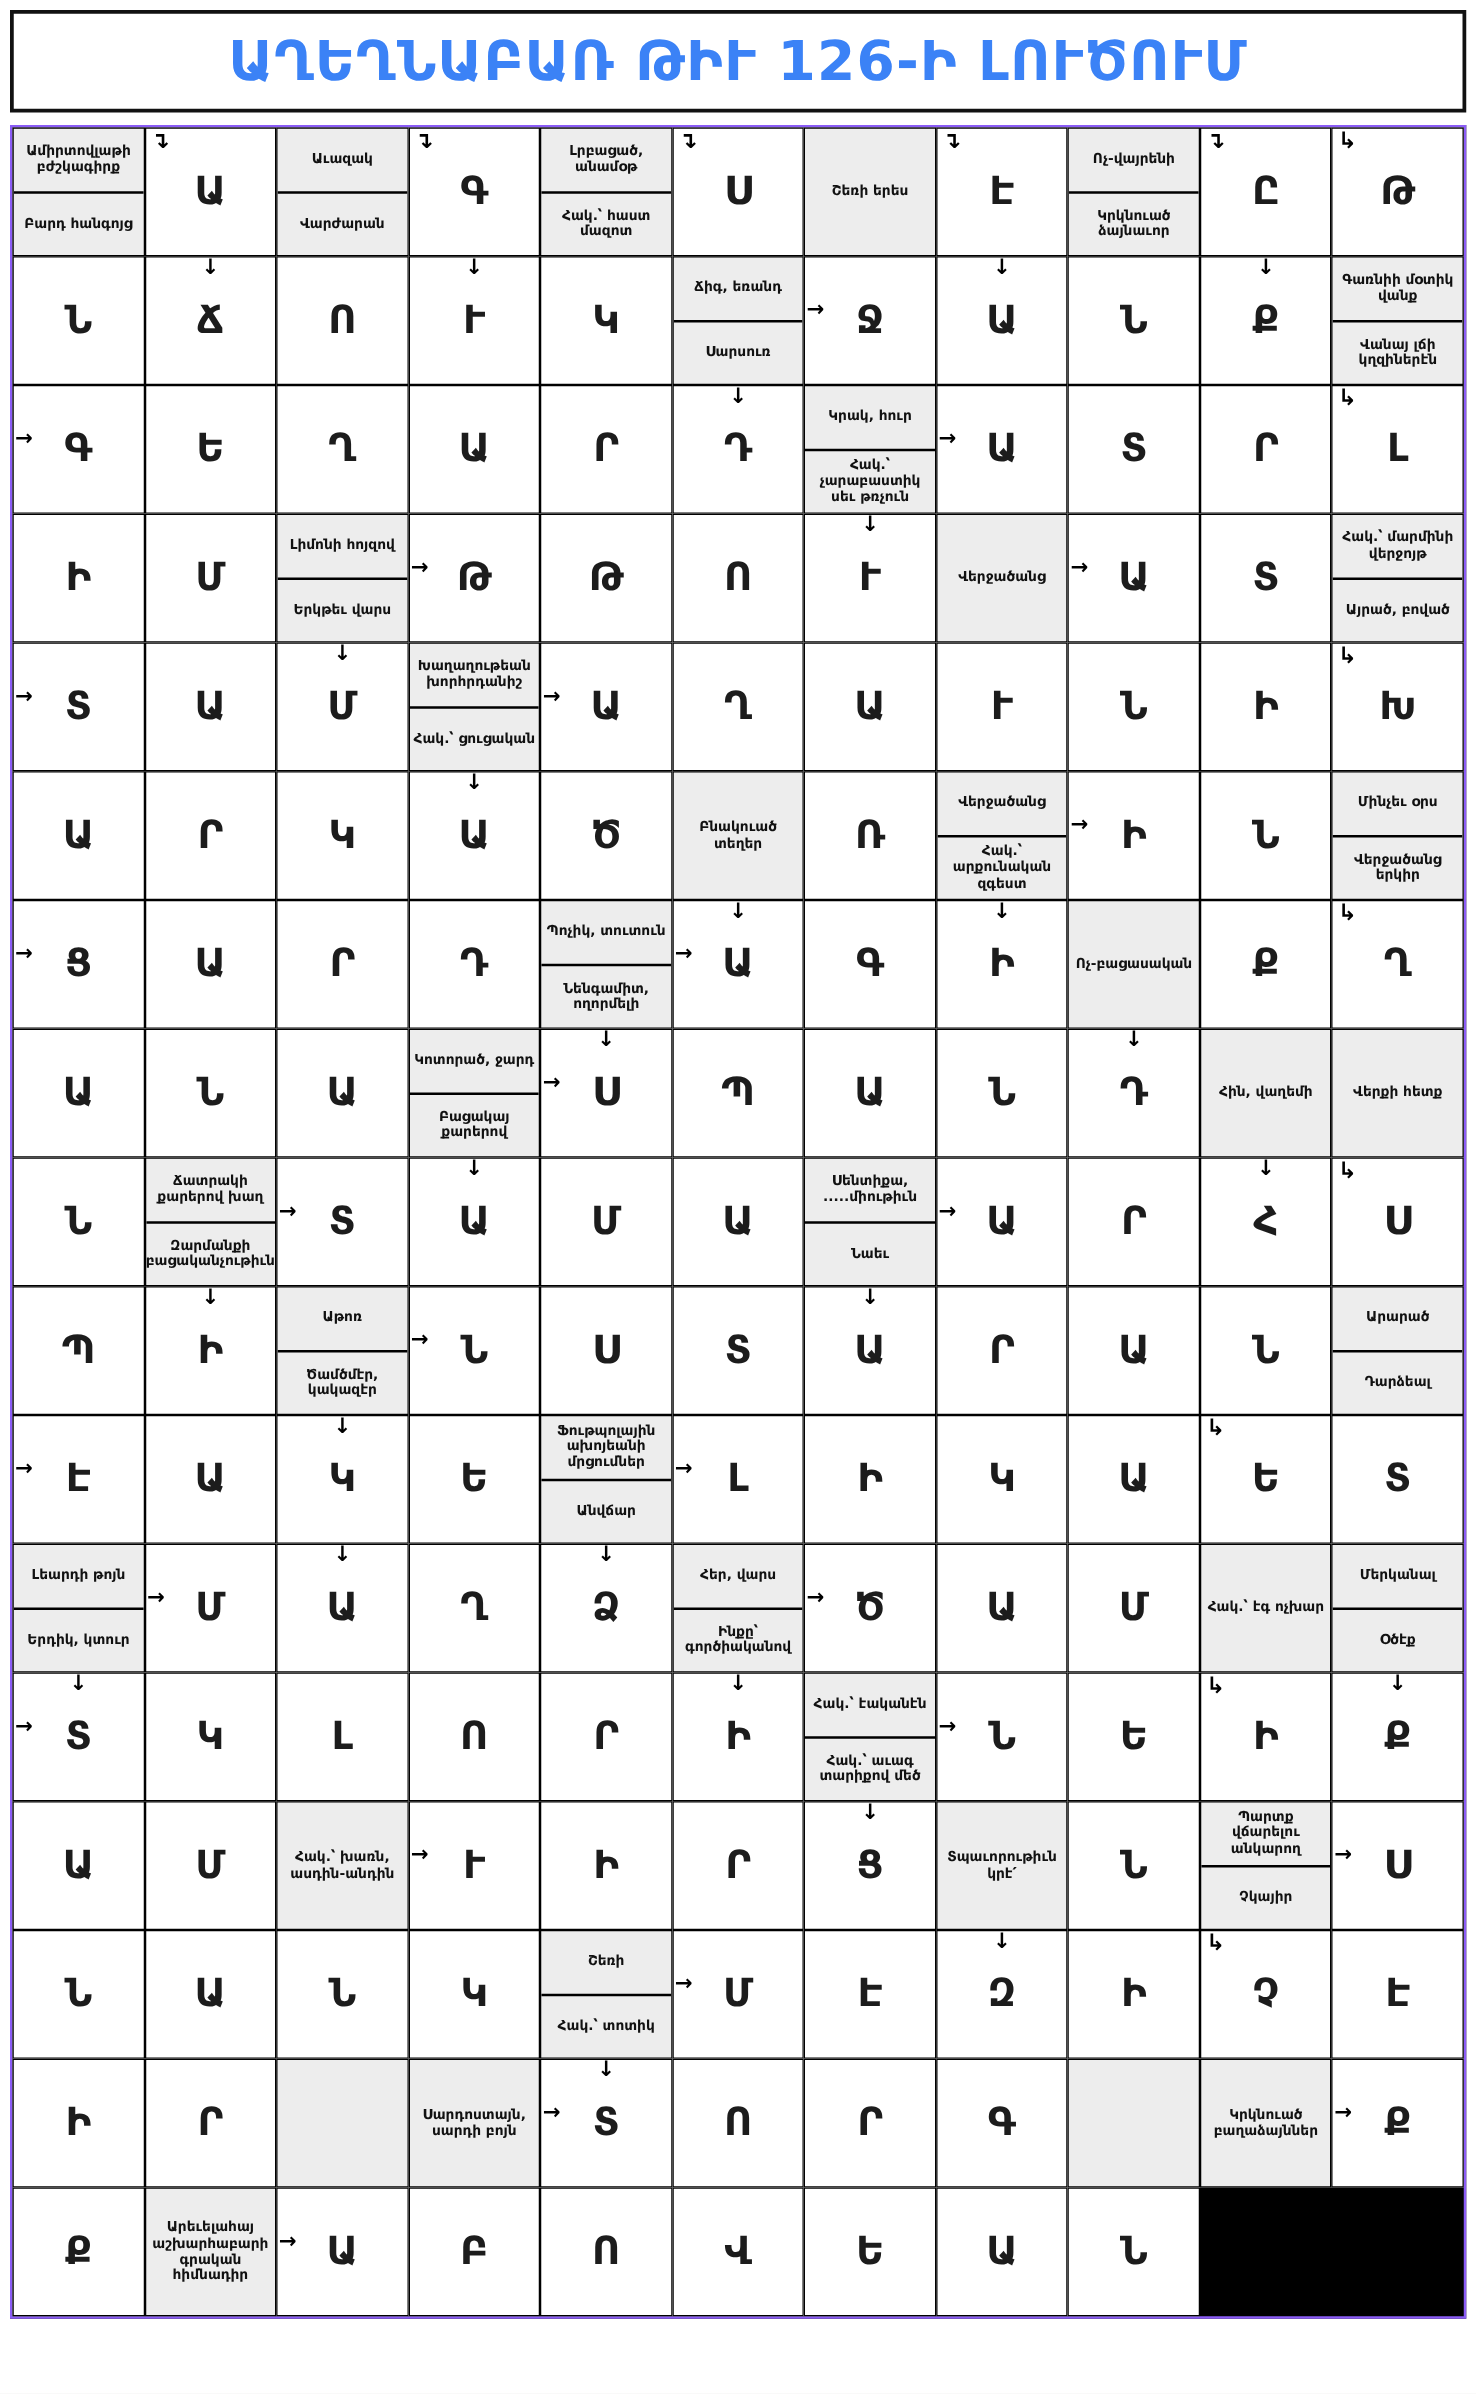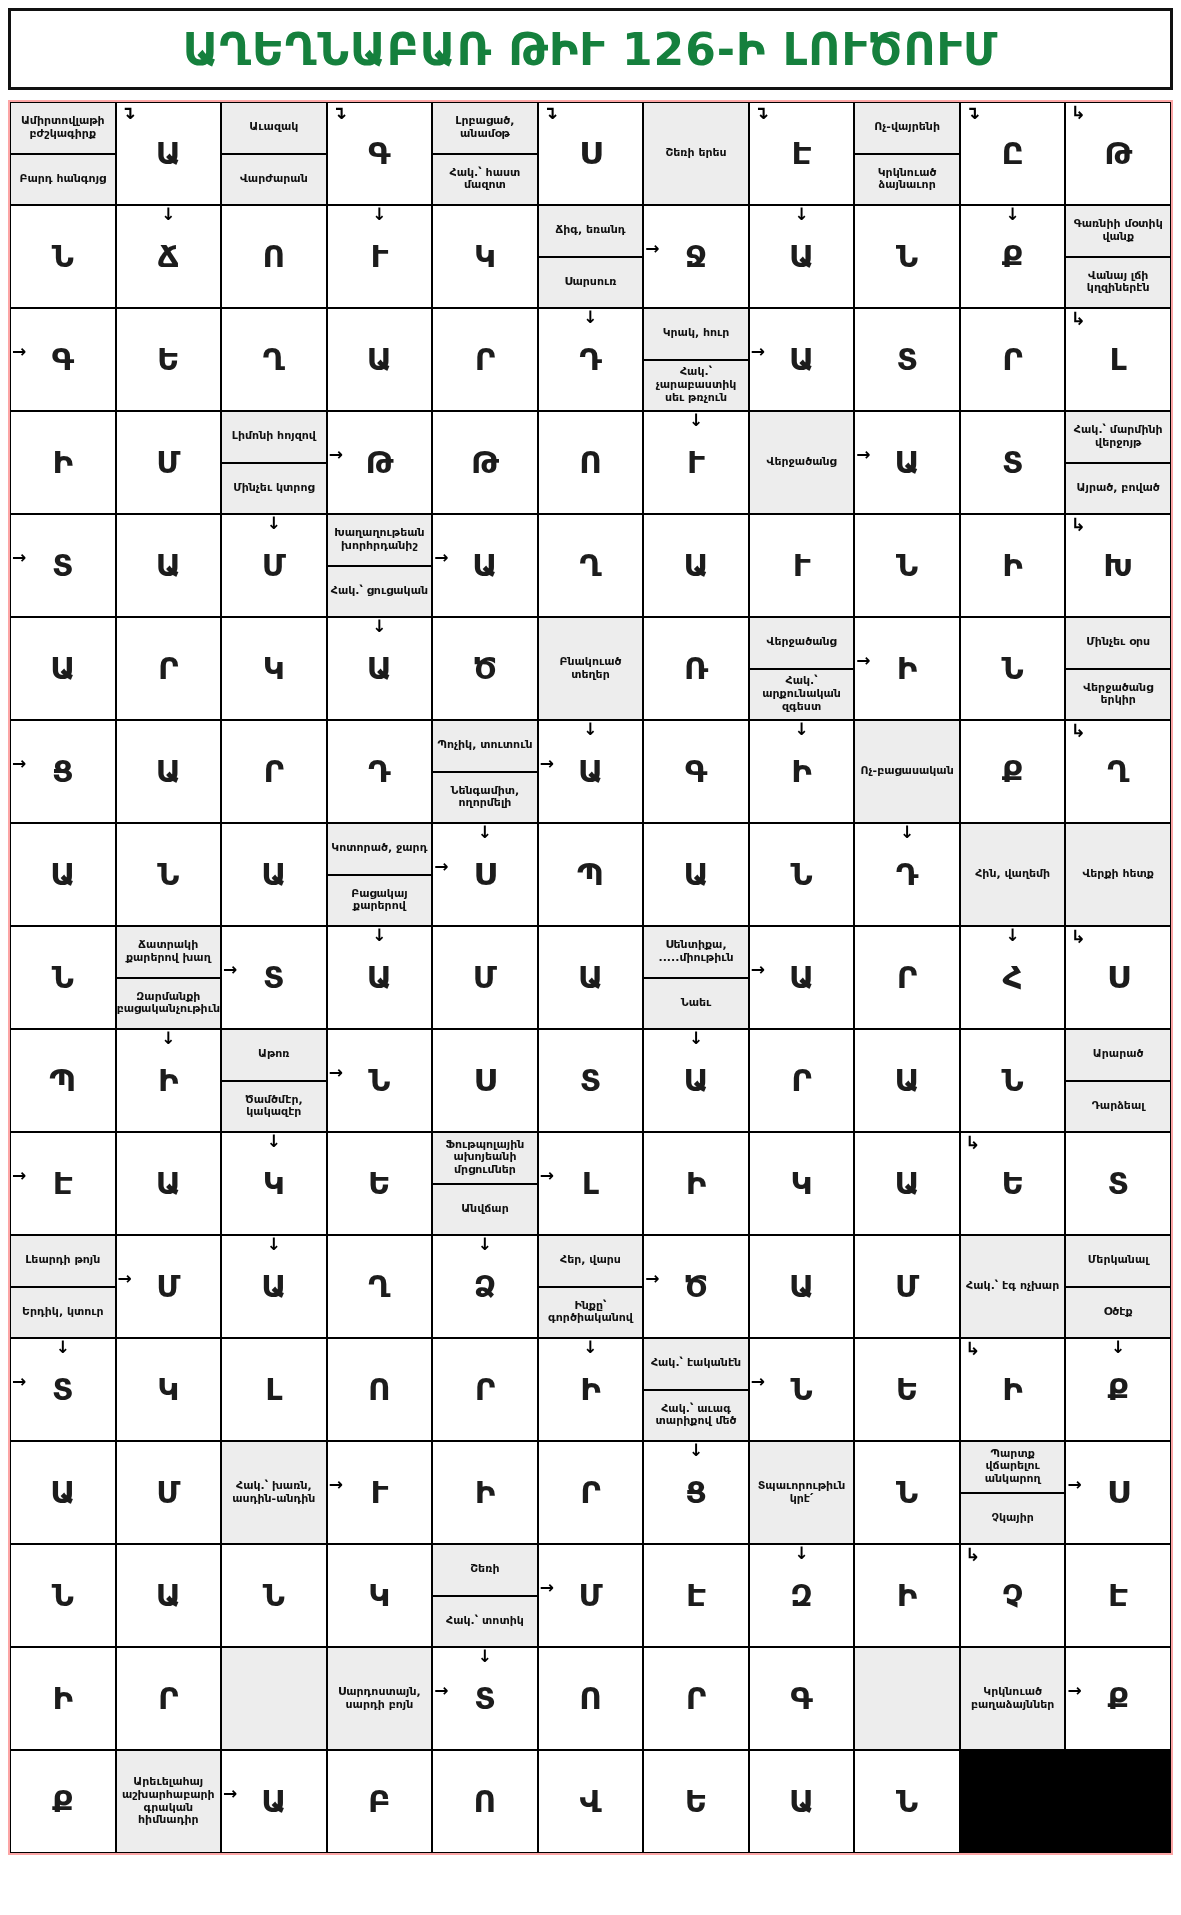--- a/index.html
+++ b/index.html
@@ -3,25 +3,25 @@
 <meta charset="utf-8">
 <style>
   html,body{margin:0;padding:0;background:#ffffff;}
   body{font-family:"DejaVu Sans",sans-serif;width:1181px;}
   .page{width:1181px;height:1915px;background:#fff;position:relative;box-sizing:border-box;padding:8px;}
   .title-box{
     box-sizing:border-box;width:100%;height:82px;border:3px solid #111;
     display:flex;align-items:center;justify-content:center;margin-bottom:10px;background:#fff;
   }
   .title-box h1{
-    margin:0;font-size:44px;font-weight:bold;color:#15803d;letter-spacing:1px;
+    margin:0;font-size:44px;font-weight:bold;color:#3b82f6;letter-spacing:1px;
     font-family:"DejaVu Sans",sans-serif;white-space:nowrap;
   }
   .grid{
-    box-sizing:border-box;width:100%;border:2px solid #fca5a5;background:#000;
+    box-sizing:border-box;width:100%;border:2px solid #8b5cf6;background:#000;
     display:grid;grid-template-columns:repeat(11,1fr);grid-auto-rows:103px;
   }
   .cell{
     box-sizing:border-box;border:1px solid #000;background:#fff;position:relative;
     overflow:hidden;
   }
   .cell.letter{display:flex;align-items:center;justify-content:center;}
   .cell.letter .ch{
     font-size:31px;font-weight:bold;color:#1c1c1c;line-height:1;
   }
@@ -168,21 +168,21 @@
         <span class="ch">Լ</span>
       </div>
       <div class="cell letter">
         <span class="ch">Ի</span>
       </div>
       <div class="cell letter">
         <span class="ch">Մ</span>
       </div>
       <div class="cell clue">
         <div class="clue-part">Լիմոնի հոյզով</div>
-        <div class="clue-part">Մինչեւ կտրոց</div>
+        <div class="clue-part">Երկթեւ վարս</div>
       </div>
       <div class="cell letter">
         <span class="ar ar-r">→</span>
         <span class="ch">Թ</span>
       </div>
       <div class="cell letter">
         <span class="ch">Թ</span>
       </div>
       <div class="cell letter">
         <span class="ch">Ո</span>

